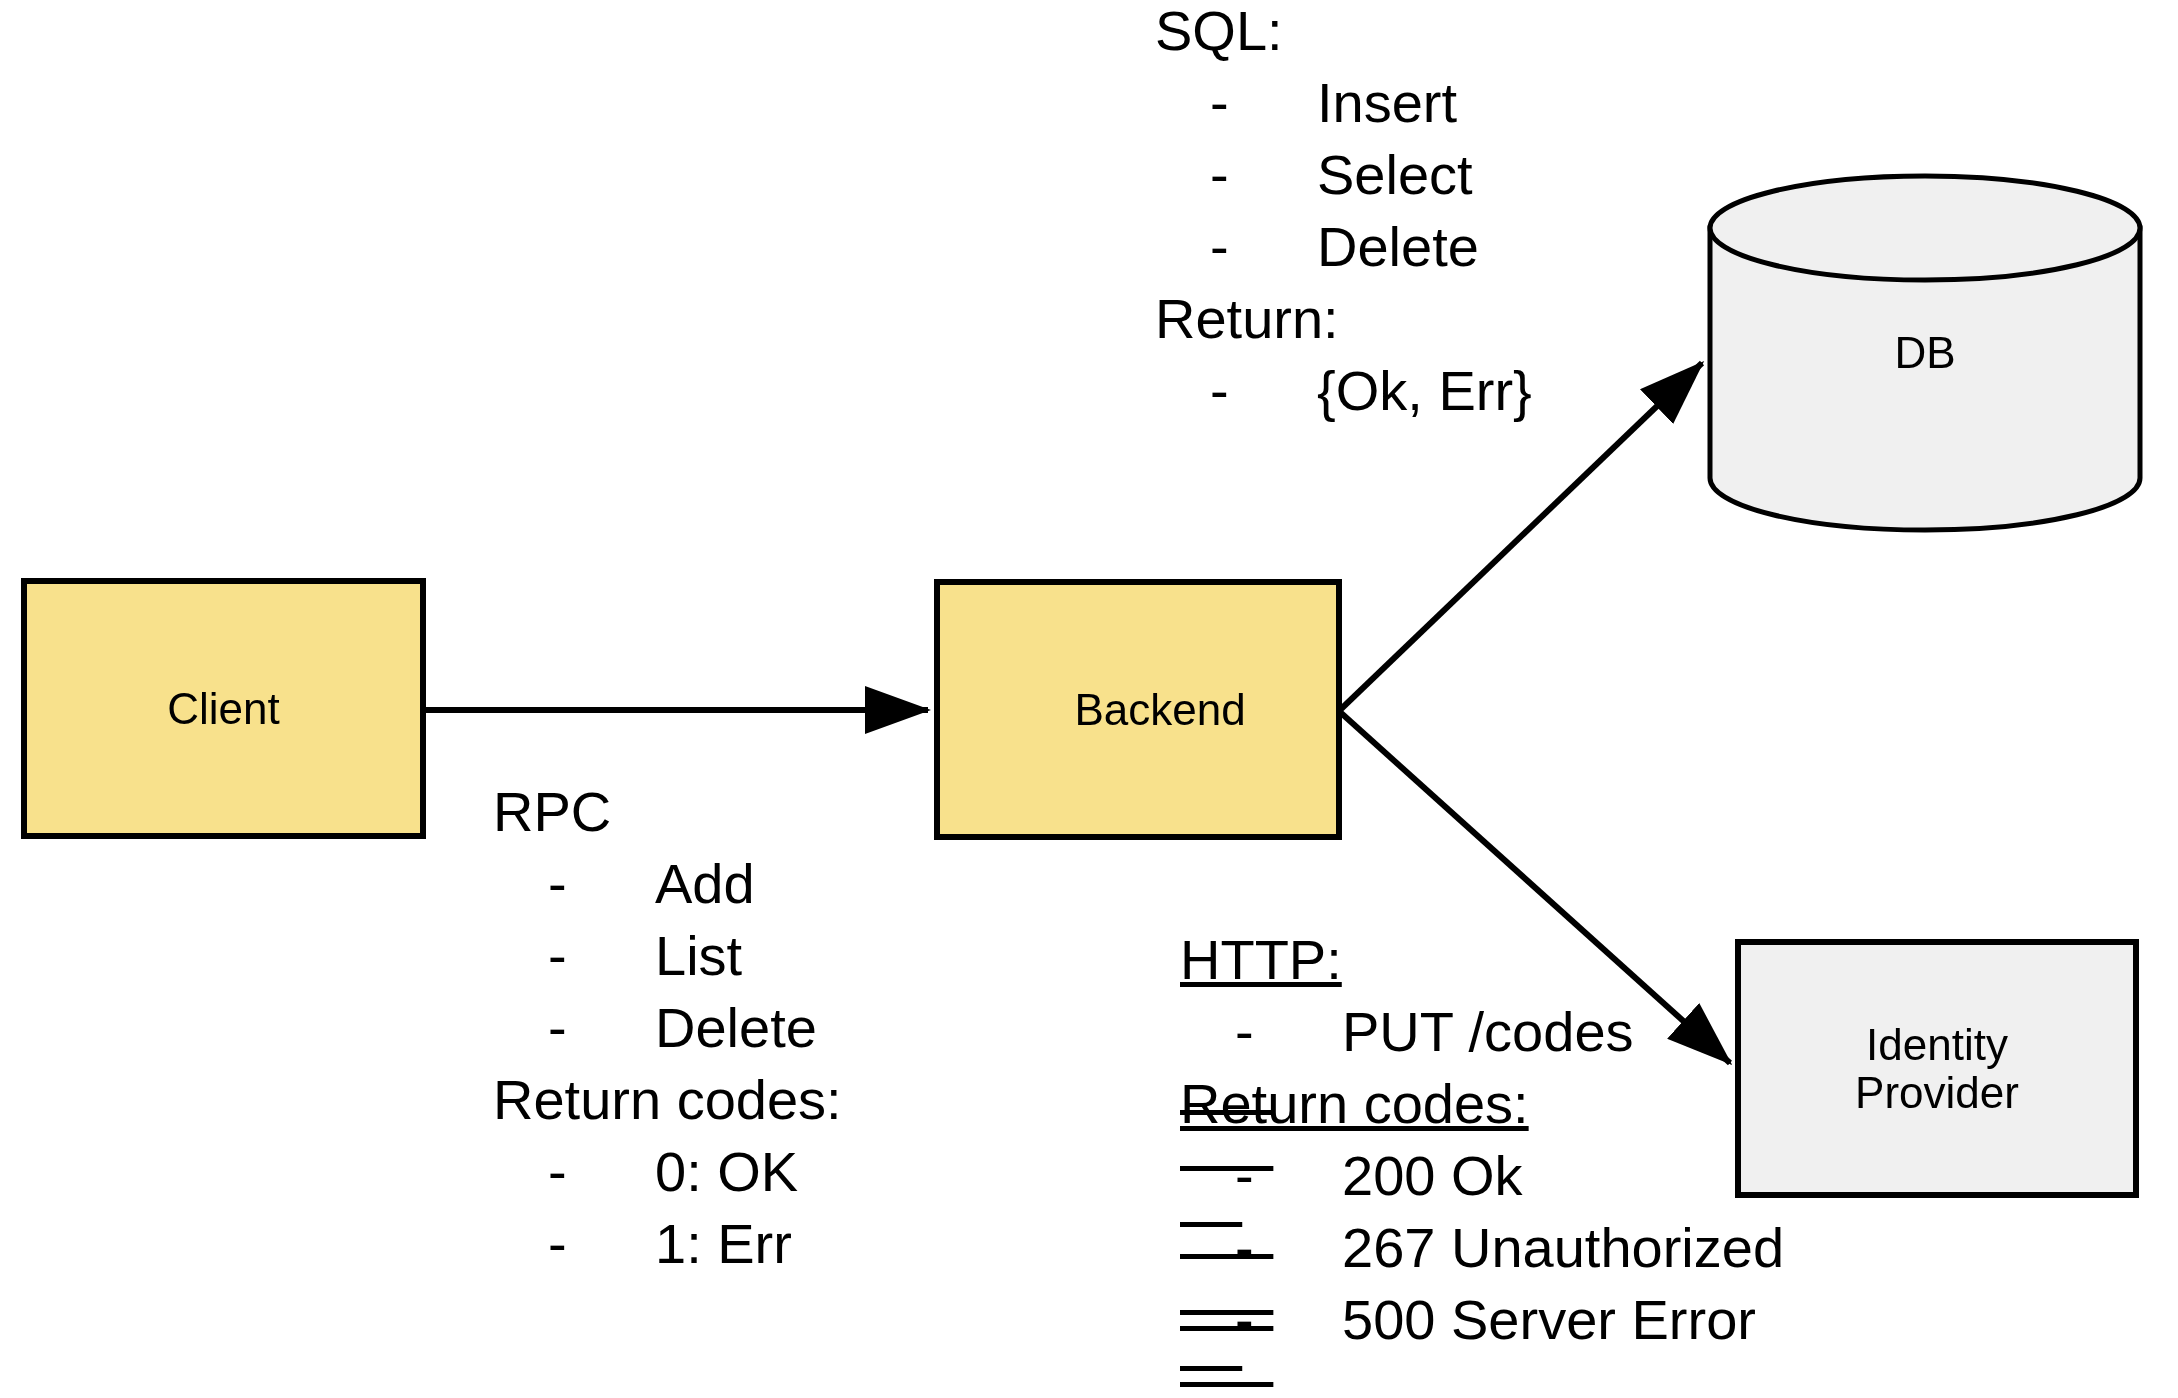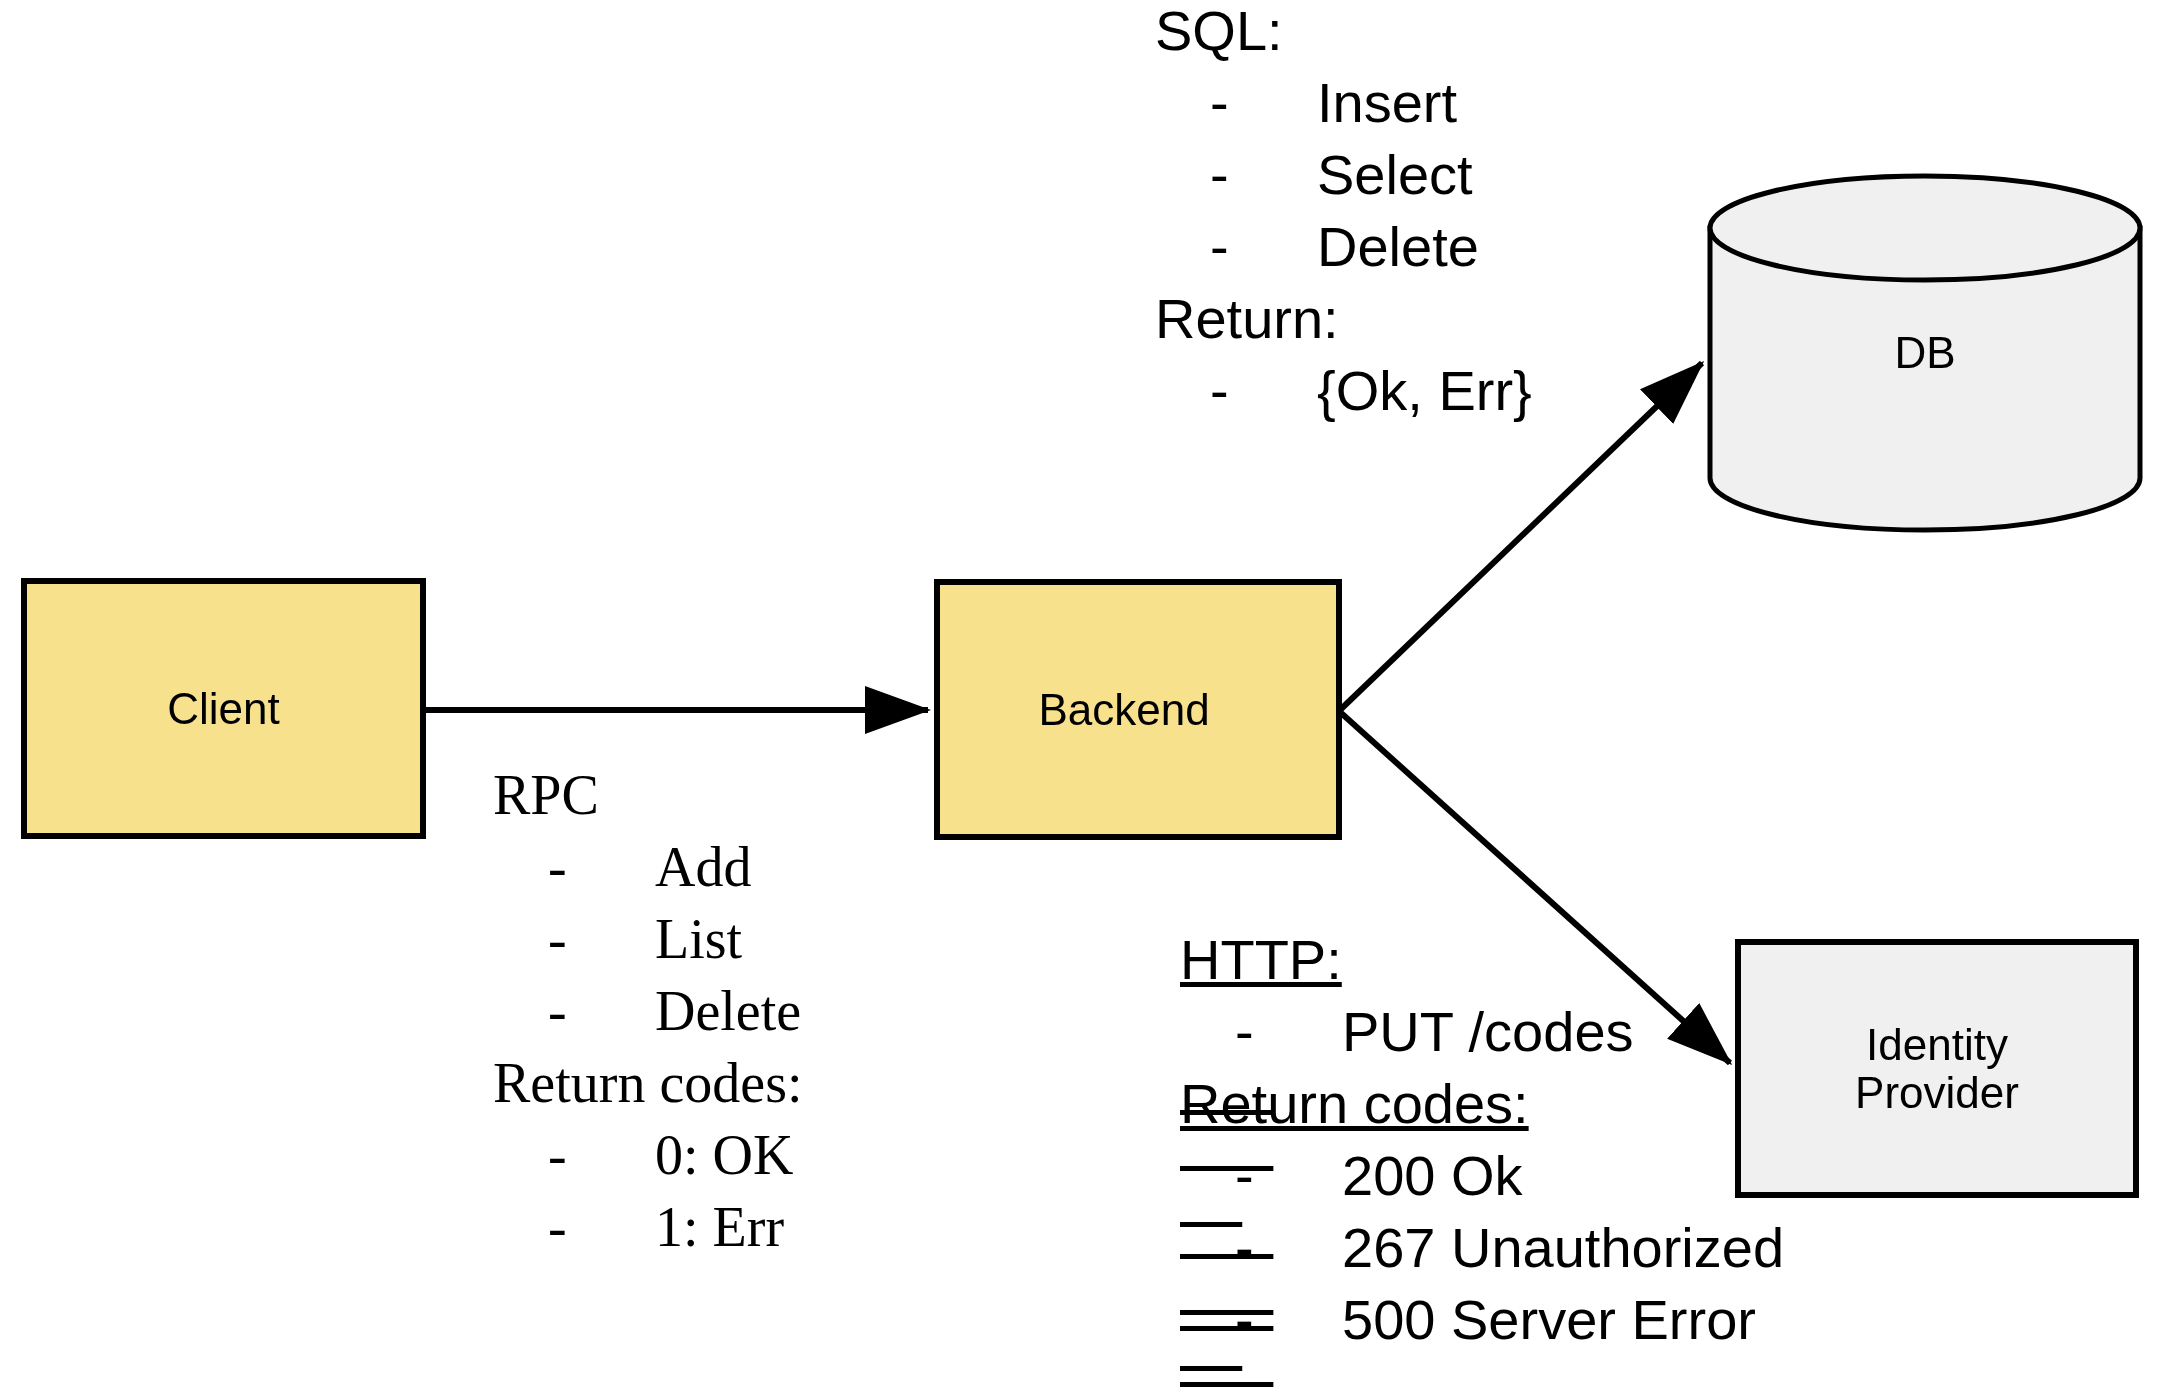--- a/index.html
+++ b/index.html
@@ -88,28 +88,28 @@
 
     <line x1="424" y1="710" x2="928" y2="710" stroke="#000000" stroke-width="6" marker-end="url(#arrowhead)"></line>
 
     <line x1="1340" y1="710" x2="1702" y2="363" stroke="#000000" stroke-width="6" marker-end="url(#arrowhead)"></line>
 
     <line x1="1340" y1="712" x2="1730" y2="1063" stroke="#000000" stroke-width="6" marker-end="url(#arrowhead)"></line>
   </svg>
 
   <div class="node-label" style="left:24px; top:581px; width:399px; height:255px;">Client</div>
 
-  <div class="node-label" style="left:923px; top:582px; width:402px; height:255px;">Backend</div>
+  <div class="node-label" style="left:959px; top:582px; width:402px; height:255px;">Backend</div>
 
   <div class="node-label" style="left:1710px; top:228px; width:430px; height:250px;">DB</div>
 
   <div class="node-label" style="left:1738px; top:942px; width:398px; height:253px;">Identity
 Provider</div>
 
-  <div class="textblock" style="left:493px; top:767px;font-family:Liberation Serif, serif;">
+  <div class="textblock" style="left:493px; top:784px;">
     <span class="tb-head">RPC</span>
 
     <span class="tb-item">
       <span class="tb-dash">-</span>
       <span class="tb-text">Add</span>
     </span>
     <span class="tb-item">
       <span class="tb-dash">-</span>
       <span class="tb-text">List</span>
     </span>

